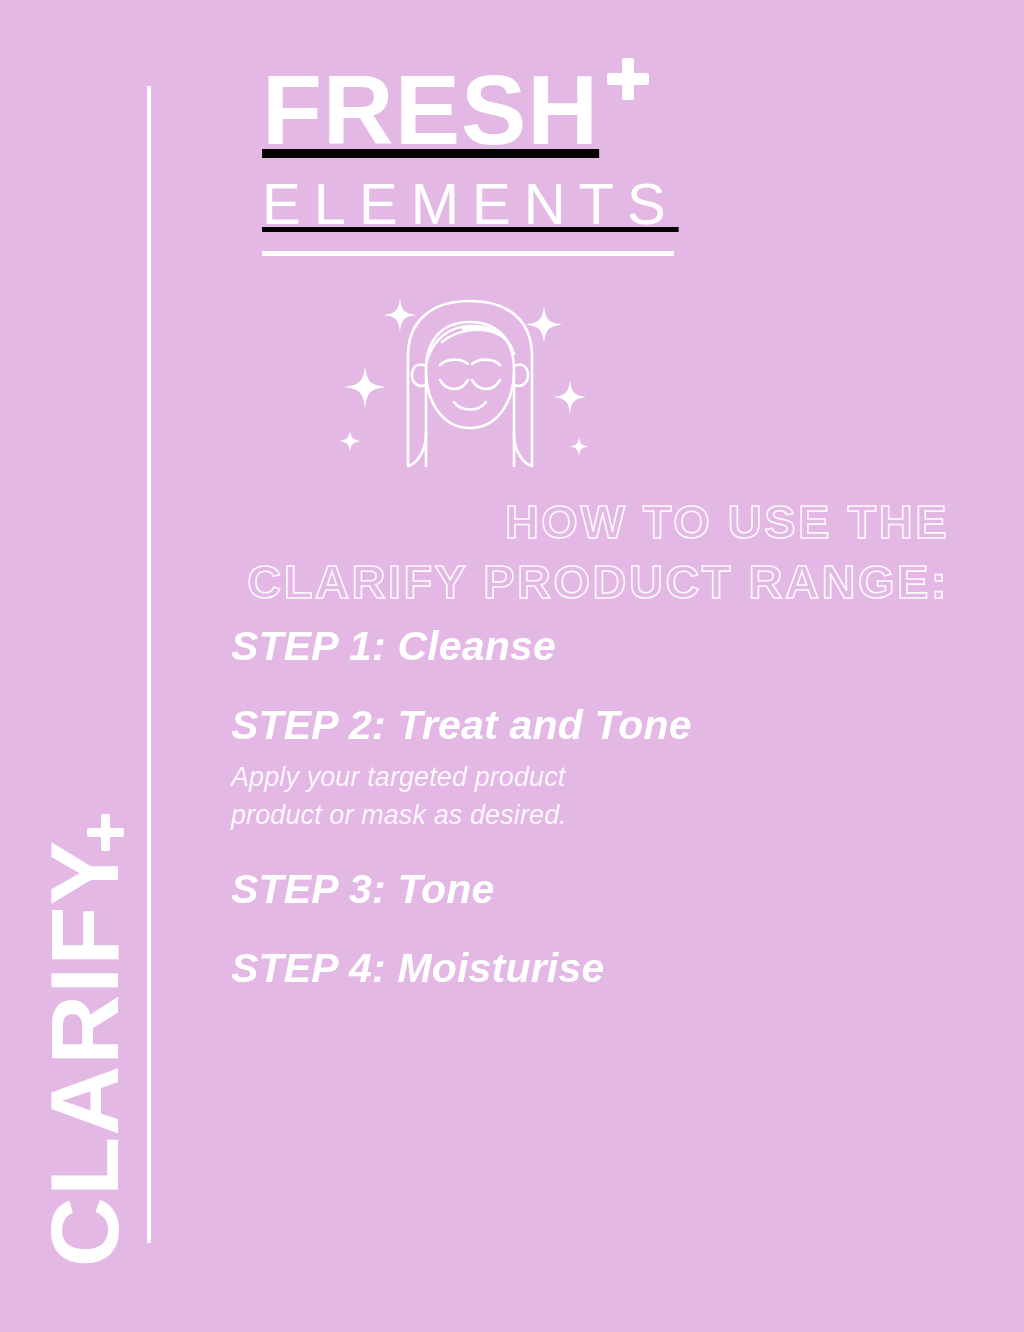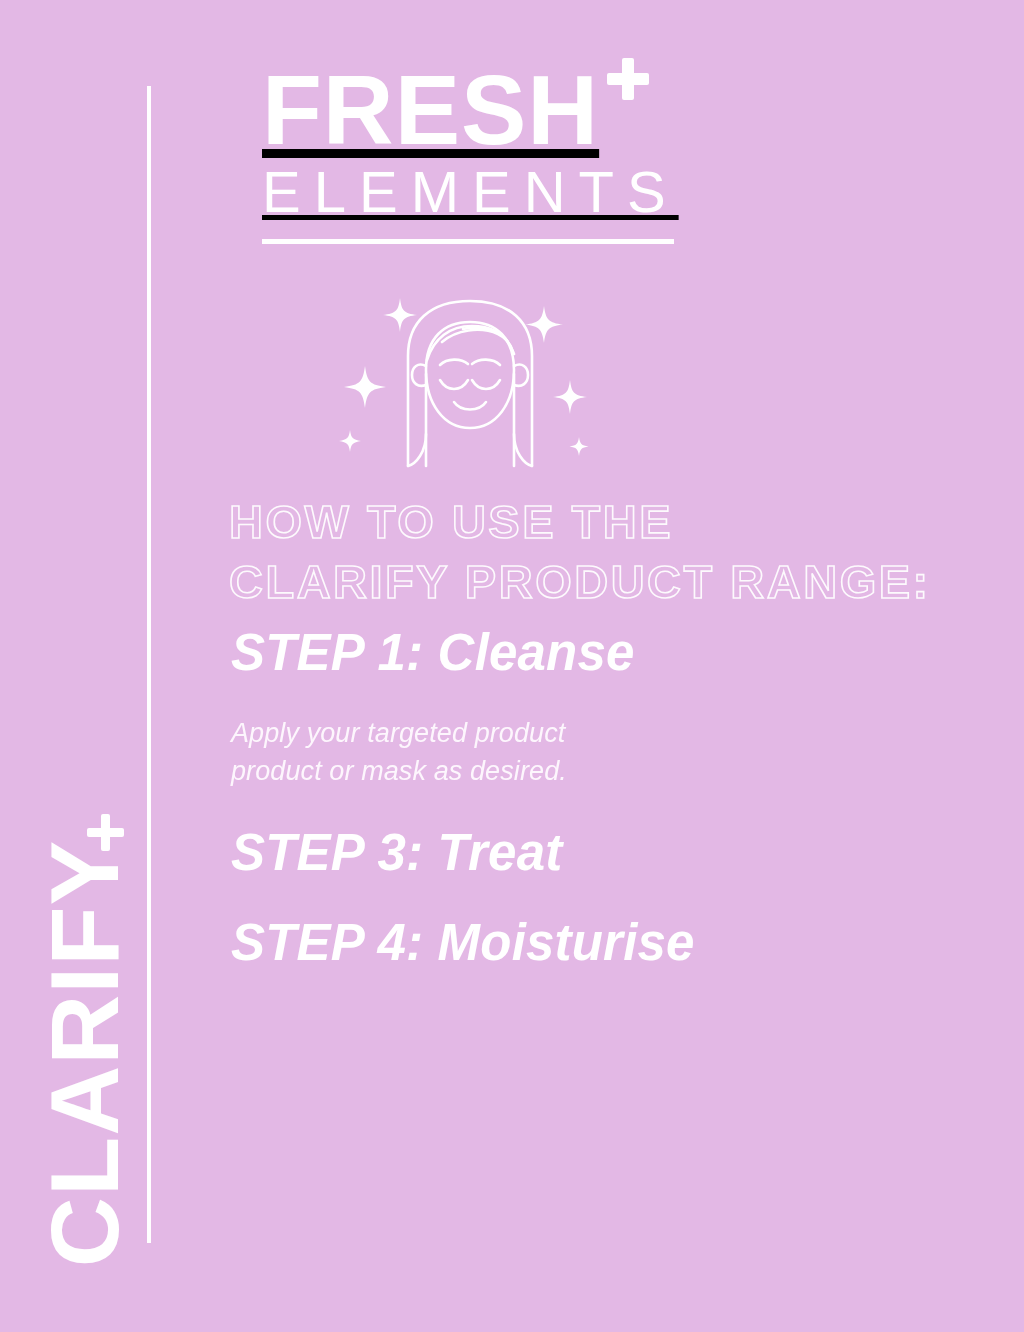--- a/index.html
+++ b/index.html
@@ -98,21 +98,21 @@
 
   .logo-plus {
     position: absolute;
     left: 345px;
     top: -4px;
     width: 42px;
     height: 42px;
   }
 
   .logo-elements {
-    margin-top: 4px;
+    margin-top: 16px;
     font-weight: 400;
     font-size: 58px;
     line-height: 1.02;
     letter-spacing: 13px;
     color: #ffffff;
     text-align: left;
     white-space: nowrap;
   }
 
   .logo-rule {
@@ -140,37 +140,37 @@
     width: 720px;
     font-weight: 700;
     font-size: 47px;
     line-height: 1.28;
     letter-spacing: 2.5px;
     color: transparent;
     -webkit-text-stroke: 1.6px rgba(255,255,255,0.92);
     text-transform: uppercase;
     white-space: nowrap;
   }
-  .section-heading .hl { display: block; }
+  .section-heading .hl { display: block; text-align: right; }
 
   
   .steps {
     position: absolute;
     left: 231px;
     top: 624px;
     width: 740px;
   }
 
   .step { margin-bottom: 33px; }
   .step:last-child { margin-bottom: 16px; }
 
   .step-title {
     font-weight: 700;
     font-style: italic;
-    font-size: 51px;
+    font-size: 41px;
     line-height: 1.12;
     letter-spacing: 0.2px;
     color: #ffffff;
     margin: 0 0 9px 0;
     white-space: nowrap;
   }
 
   .step-body {
     font-weight: 400;
     font-style: italic;
@@ -250,28 +250,29 @@
     <span class="hl">CLARIFY PRODUCT RANGE:</span>
   </div>
 
   <div class="steps">
 
     <div class="step">
       <p class="step-title">STEP 1: Cleanse</p>
     </div>
 
     <div class="step">
+      <p class="step-title">STEP 2: Treat and Tone</p>
       <p class="step-body">
         <span class="bl">Apply your targeted product</span>
         <span class="bl">product or mask as desired.</span>
       </p>
     </div>
 
     <div class="step">
-      <p class="step-title">STEP 3: Treat</p>
+      <p class="step-title">STEP 3: Tone</p>
       <p class="step-body">
       </p>
     </div>
 
     <div class="step">
       <p class="step-title">STEP 4: Moisturise</p>
     </div>
 
   </div>
 

